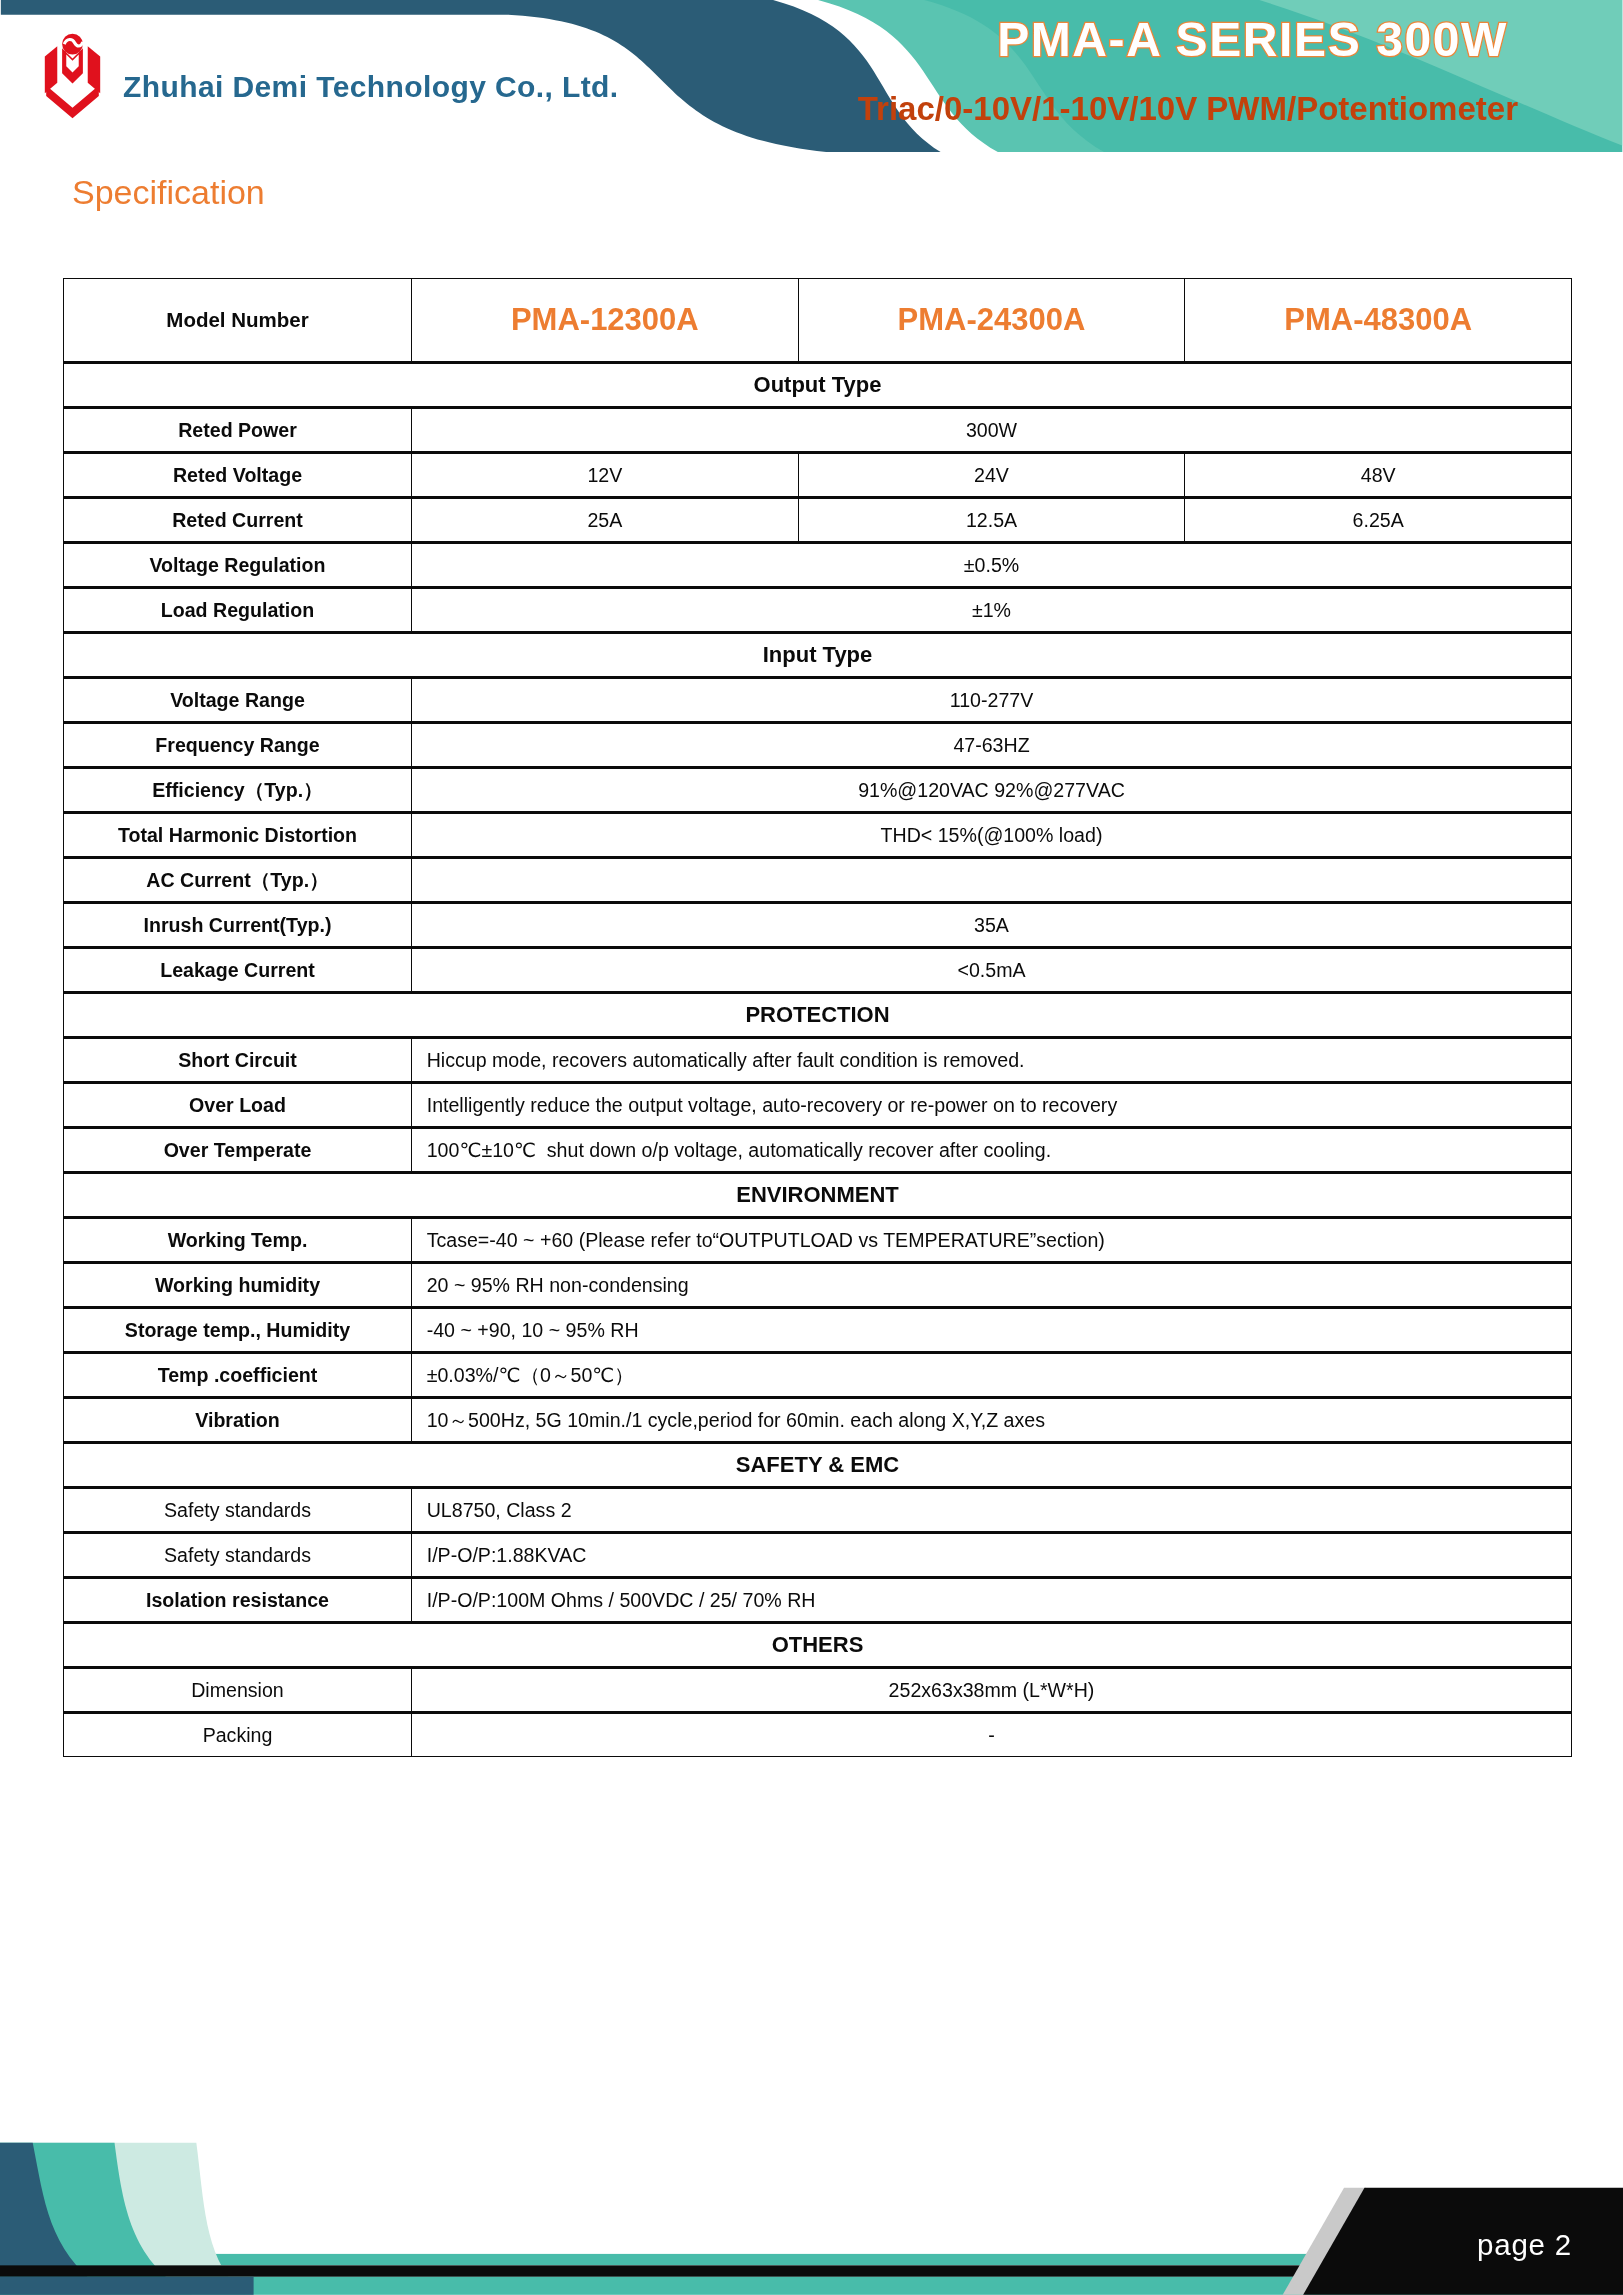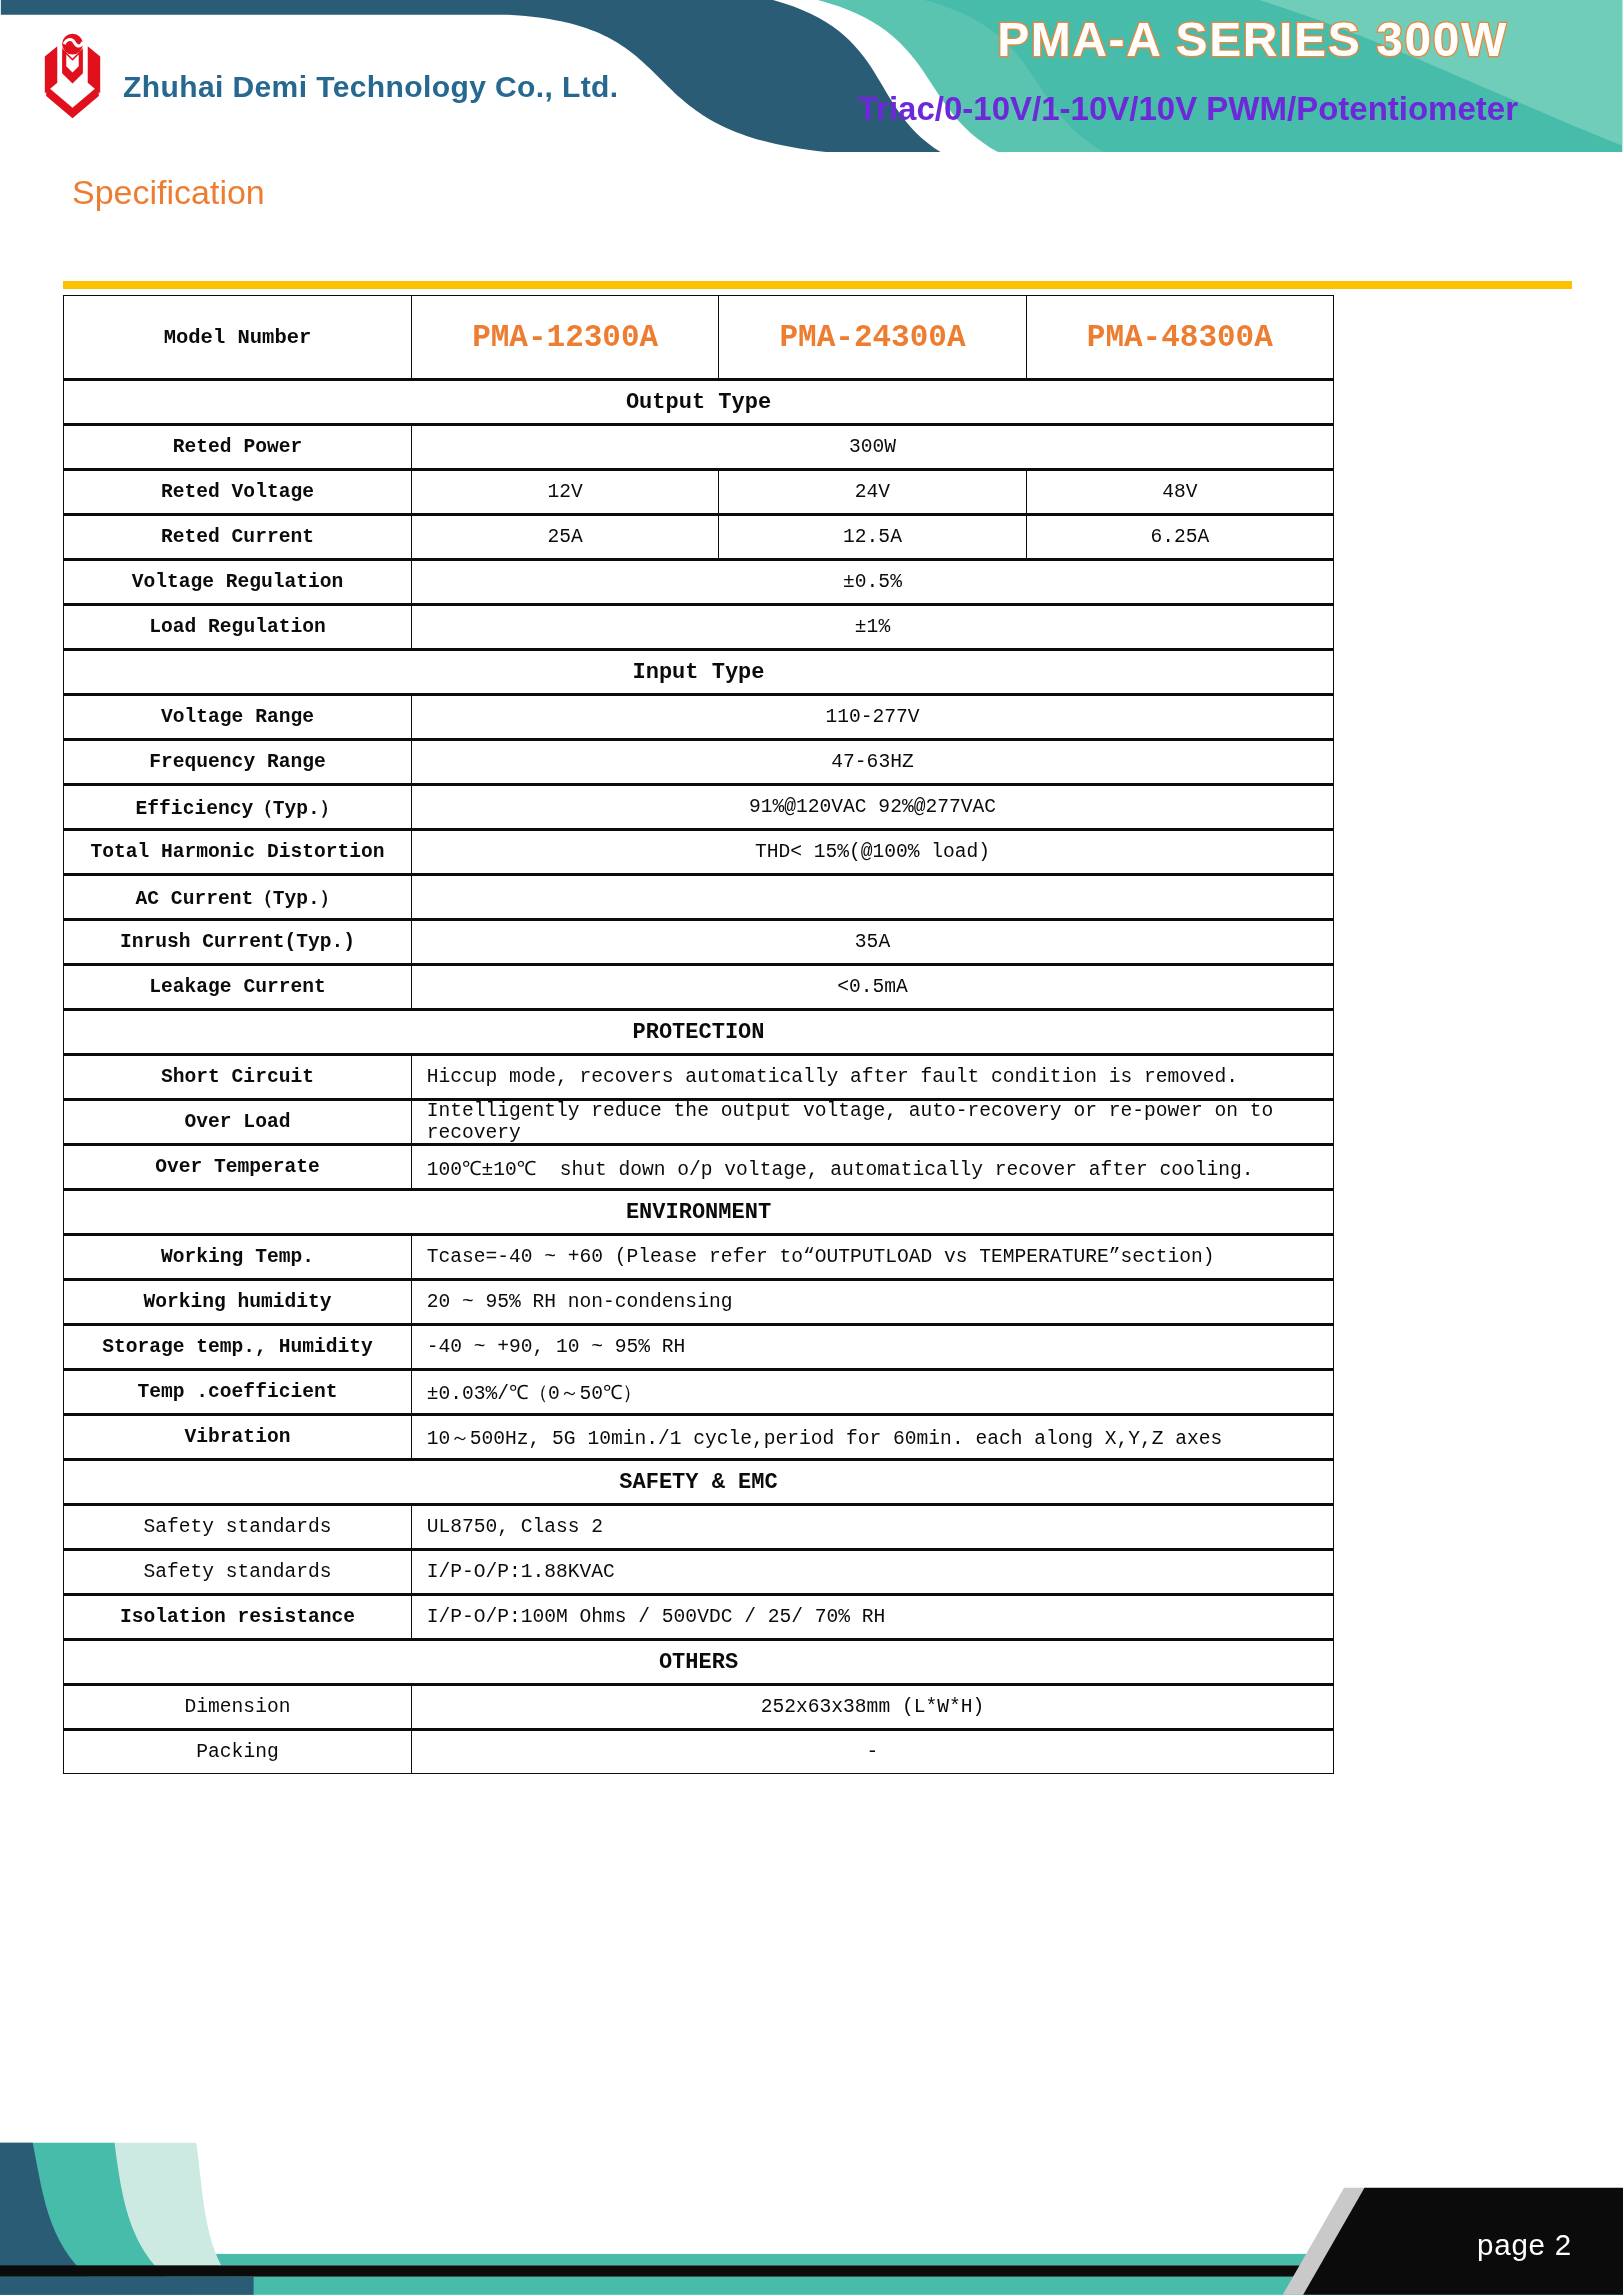--- a/index.html
+++ b/index.html
@@ -22,38 +22,38 @@
   .series-title {
     position:absolute; right:115px; top:11.5px;
     font-size:48px; font-weight:bold; color:#ffffff;
     -webkit-text-stroke:2.5px #ED8638;
     paint-order:stroke fill;
     letter-spacing:1.6px;
     text-shadow:0 0 1.6px #ED8638;
   }
   .subtitle {
     position:absolute; right:105px; top:90px;
-    font-size:33px; font-weight:bold; color:#6d28d9;
+    font-size:33px; font-weight:bold; color:#c2410c;
   }
 
   
   .spec-heading {
     position:absolute; left:72px; top:173px;
     font-size:34px; font-weight:normal; color:#ED7D31;
   }
 
   
   .gold-bar {
     position:absolute; left:63px; top:281px; width:1509px; height:8.2px;
     background:#FFC000;
   }
   .spec-table {
-    position:absolute; left:63px; top:295px; width:1271px;
+    position:absolute; left:63px; top:278px; width:1509px;
     border:1.6px solid #0b0b0b; border-top-width:1.6px;
-    background:#ffffff; color:#0b0b0b;font-family:Liberation Mono, monospace;
+    background:#ffffff; color:#0b0b0b;
   }
   .row { display:flex; height:45px; border-top:3.3px solid #0b0b0b; }
   .row.first { border-top:none; }
   .row.model-row { height:82px; }
   .section-row {
     align-items:center; justify-content:center;
     font-weight:bold; font-size:22px;
   }
   .lbl {
     width:348px; flex:0 0 348px;

